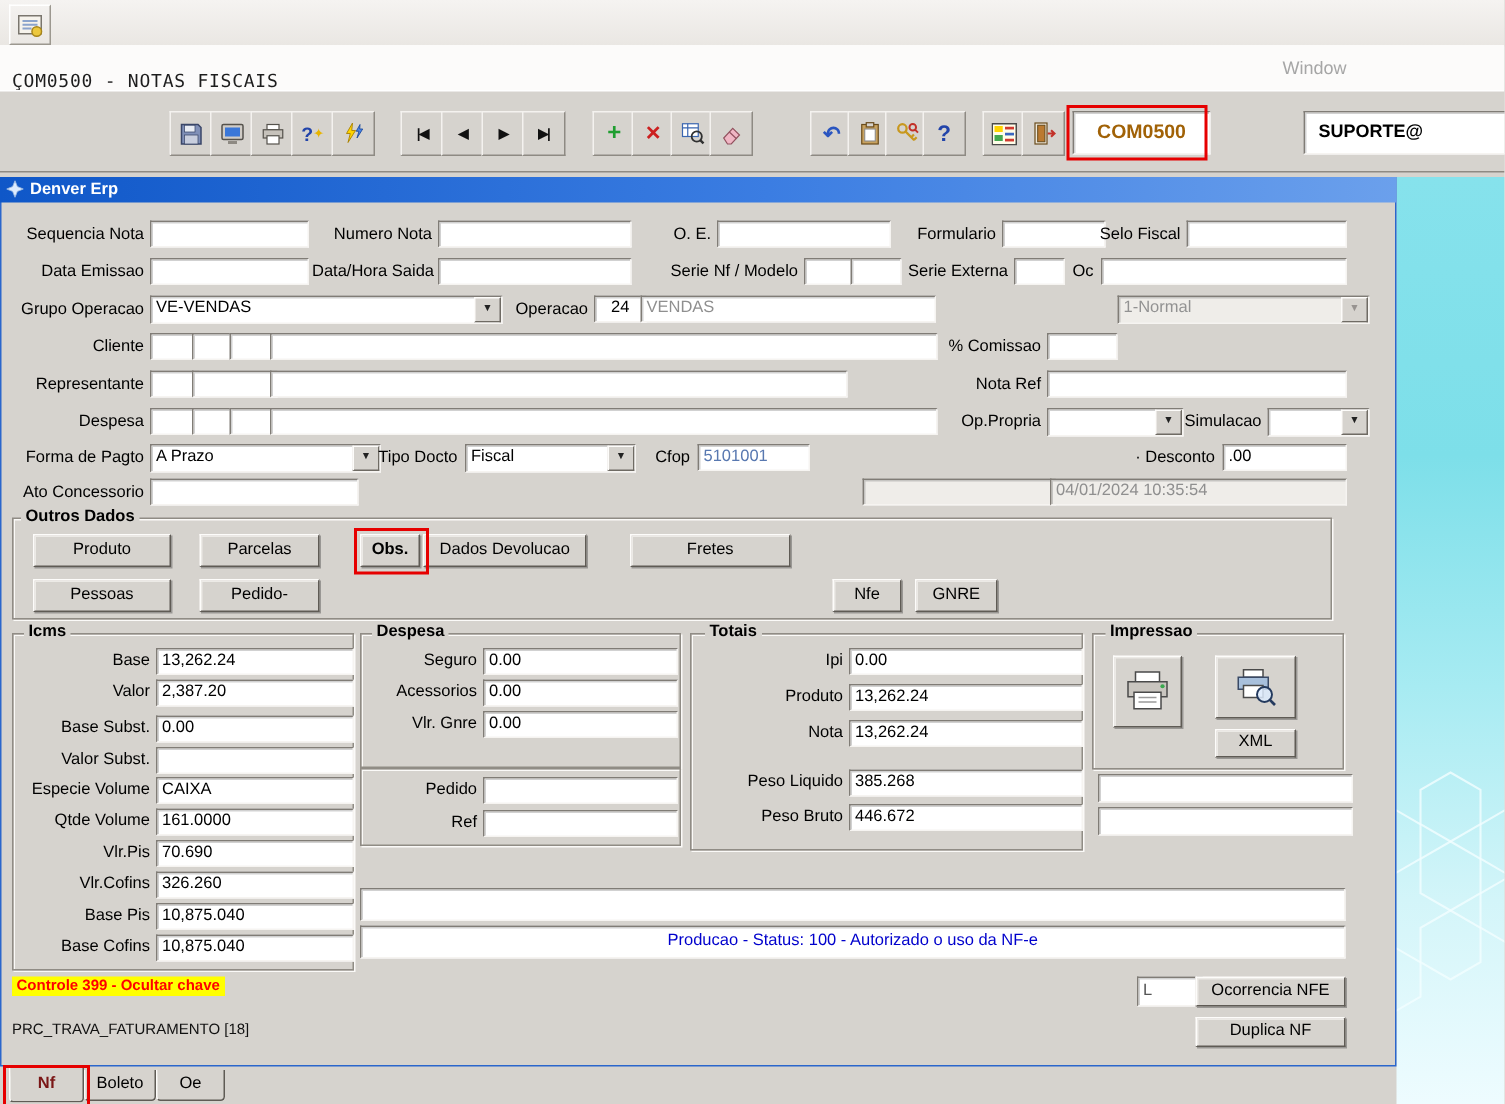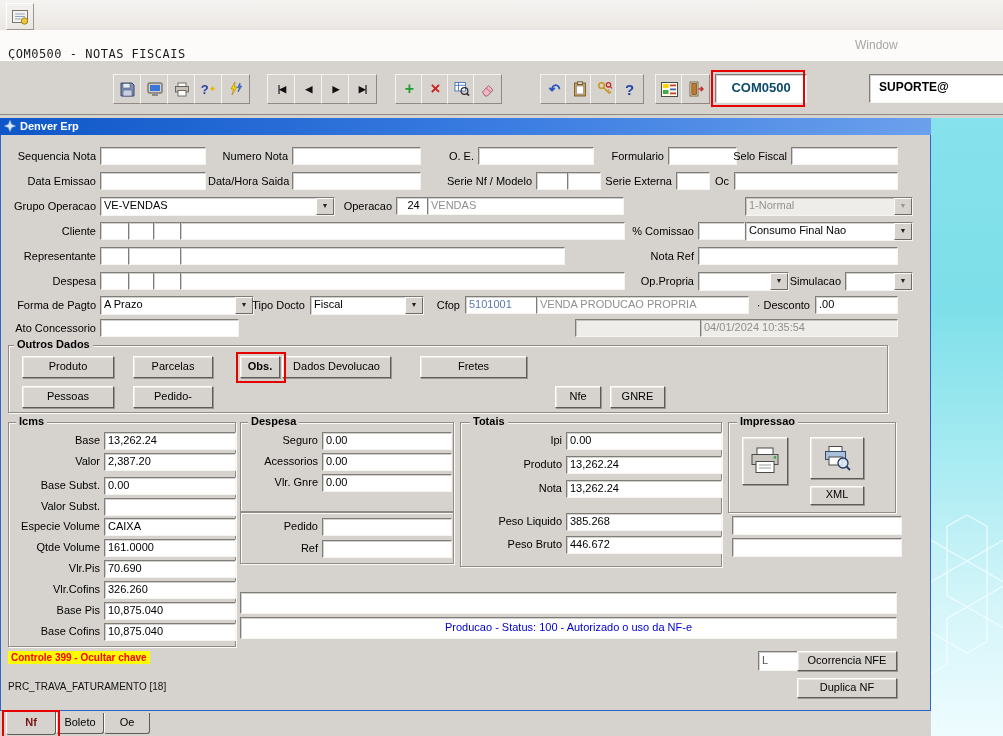--- a/index.html
+++ b/index.html
@@ -151,21 +151,21 @@
       </svg>
   </div>
   <div class="tbbtn" style="left:681px">
     <svg width="16" height="16" viewBox="0 0 16 16">
         <rect x="2" y="1" width="8" height="14" fill="#ece7db" stroke="#6a4c1c" stroke-width="0.8"></rect>
         <rect x="3.8" y="2.5" width="4.8" height="11" fill="#bb7a30" stroke="#6a4c1c" stroke-width="0.7"></rect>
         <path d="M10.5 8h4M12.7 5.8 15 8l-2.3 2.2" fill="none" stroke="#c23028" stroke-width="1.4"></path>
       </svg>
   </div>
 
-  <div class="fld c" style="left:715px;top:74px;width:84px;height:27px;line-height:25px;font-size:13px;font-weight:bold;color:#0c4a6e">COM0500</div>
+  <div class="fld c" style="left:715px;top:74px;width:84px;height:27px;line-height:25px;font-size:13px;font-weight:bold;color:#a16207">COM0500</div>
   <div class="fld" style="left:869px;top:74px;width:134px;height:27px;line-height:25px;font-size:12px;font-weight:bold;padding-left:9px">SUPORTE@</div>
 
   <div id="desktop">
     <svg class="abs" style="left:0;top:360px" width="72" height="258" viewBox="0 0 72 258">
       <g fill="none" stroke="#f2feff" stroke-opacity="0.8" stroke-width="1.4">
         <path d="M36 37 56 48.5 56 71.5 36 83 16 71.5 16 48.5 Z"></path>
         <path d="M76 60 96 71.5 96 94.5 76 106 56 94.5 56 71.5 Z"></path>
         <path d="M-4 60 16 71.5 16 94.5 -4 106 -24 94.5 -24 71.5 Z"></path>
         <path d="M36 83 56 94.5 56 117.5 36 129 16 117.5 16 94.5 Z"></path>
         <path d="M76 106 96 117.5 96 140.5 76 152 56 140.5 56 117.5 Z"></path>
@@ -219,24 +219,20 @@
     <span class="arr">▼</span>
   </div>
 
   <div class="lbl" style="left:6px;width:90px;top:224px">Cliente</div>
   <div class="fld" style="left:100px;top:222px;width:25px;height:16px"></div>
   <div class="fld" style="left:128px;top:222px;width:22px;height:16px"></div>
   <div class="fld" style="left:153px;top:222px;width:24px;height:16px"></div>
   <div class="fld" style="left:180px;top:222px;width:437px;height:16px"></div>
   <div class="lbl" style="left:614px;width:80px;top:224px">% Comissao</div>
   <div class="fld" style="left:698px;top:222px;width:39px;height:16px"></div>
-  <div class="combo" style="left:745px;top:222px;width:145px;height:17px">
-    <span>Consumo Final Nao</span>
-    <span class="arr">▼</span>
-  </div>
 
   <div class="lbl" style="left:6px;width:90px;top:249px">Representante</div>
   <div class="fld" style="left:100px;top:247px;width:25px;height:16px"></div>
   <div class="fld" style="left:128px;top:247px;width:49px;height:16px"></div>
   <div class="fld" style="left:180px;top:247px;width:377px;height:16px"></div>
   <div class="lbl" style="left:624px;width:70px;top:249px">Nota Ref</div>
   <div class="fld" style="left:698px;top:247px;width:192px;height:16px"></div>
 
   <div class="lbl" style="left:6px;width:90px;top:274px">Despesa</div>
   <div class="fld" style="left:100px;top:272px;width:25px;height:16px"></div>
@@ -259,21 +255,20 @@
     <span>A Prazo</span>
     <span class="arr">▼</span>
   </div>
   <div class="lbl" style="left:245px;width:60px;top:298px">Tipo Docto</div>
   <div class="combo" style="left:310px;top:296px;width:91px;height:17px">
     <span>Fiscal</span>
     <span class="arr">▼</span>
   </div>
   <div class="lbl" style="left:430px;width:30px;top:298px">Cfop</div>
   <div class="fld" style="left:465px;top:296px;width:67px;height:16px;color:#5878b0">5101001</div>
-  <div class="fld gtxt" style="left:536px;top:296px;width:205px;height:16px">VENDA PRODUCAO PROPRIA</div>
   <div class="lbl" style="left:740px;width:70px;top:298px">· Desconto</div>
   <div class="fld r" style="left:815px;top:296px;width:75px;height:16px">.00</div>
 
   <div class="lbl" style="left:6px;width:90px;top:321px">Ato Concessorio</div>
   <div class="fld" style="left:100px;top:319px;width:131px;height:16px"></div>
   <div class="fld dim" style="left:575px;top:319px;width:121px;height:16px"></div>
   <div class="fld dim" style="left:700px;top:319px;width:190px;height:16px">04/01/2024 10:35:54</div>
 
   <div class="gbox" style="left:8px;top:345px;width:878px;height:66px"></div>
   <div class="leg" style="left:14px;top:338px">Outros Dados</div>

